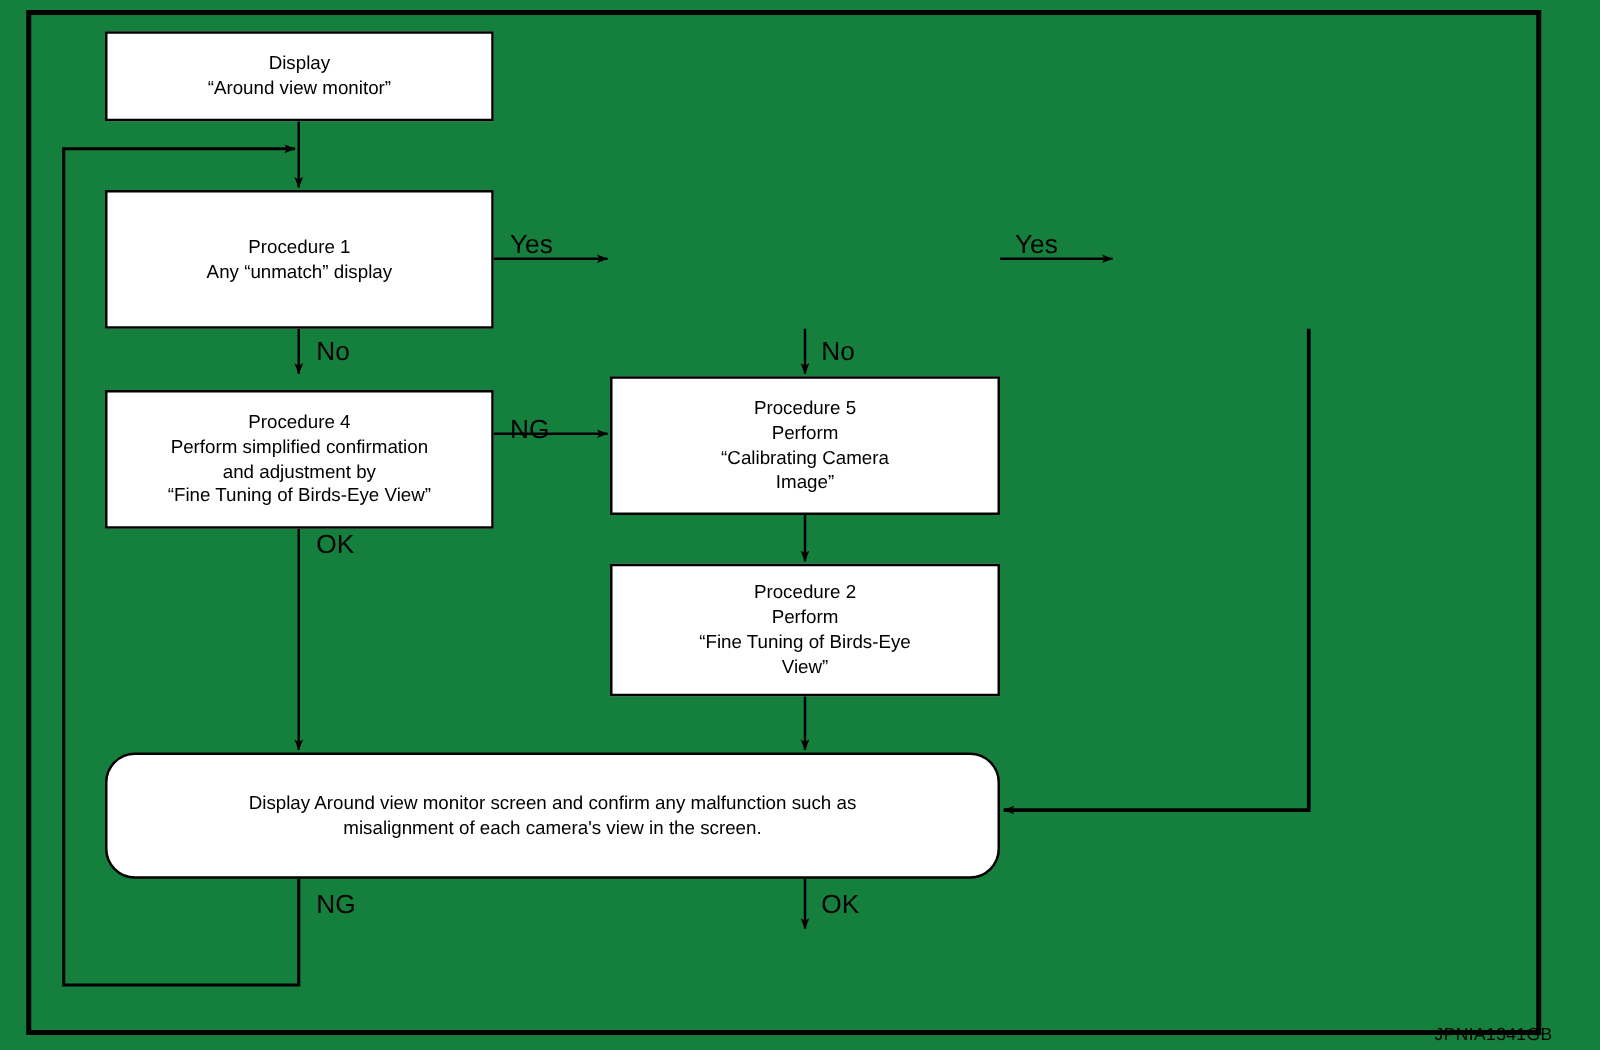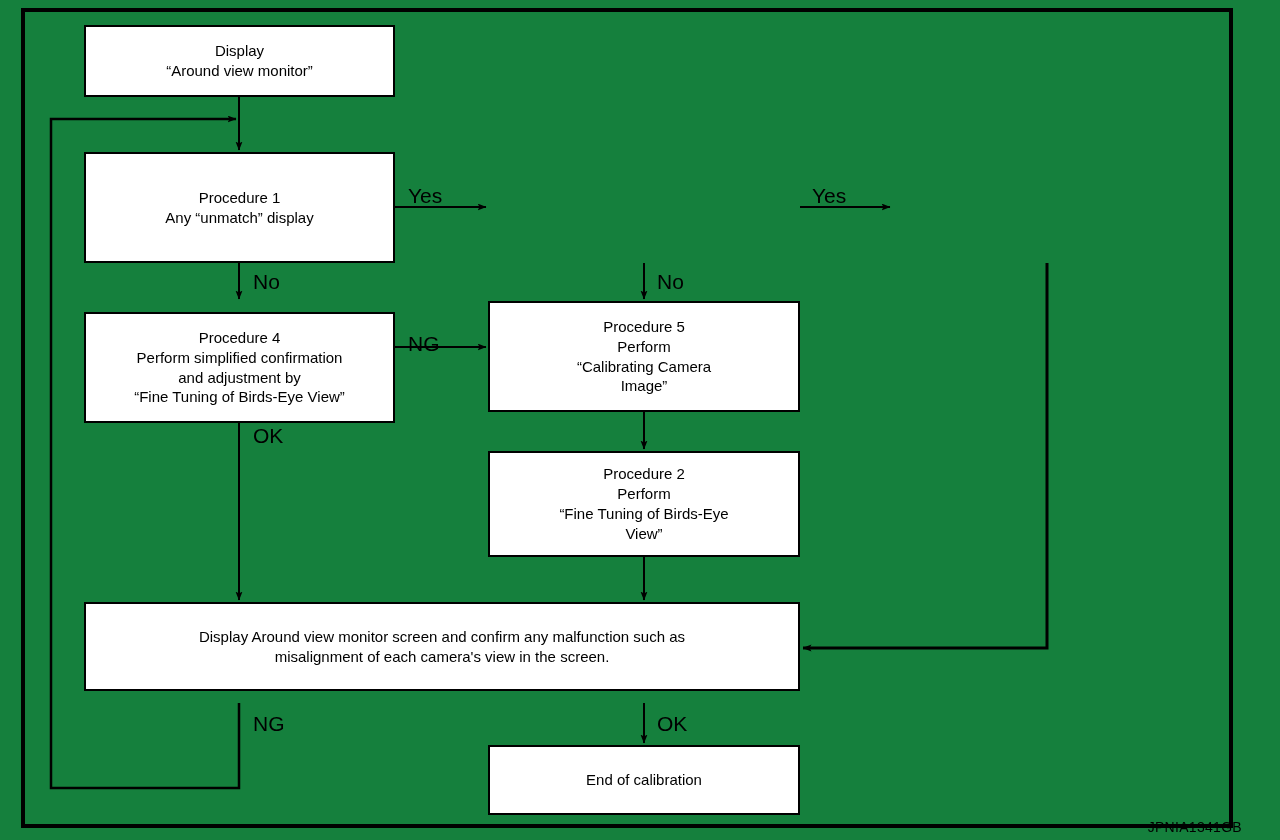--- a/index.html
+++ b/index.html
@@ -119,24 +119,23 @@
   <div class="node" style="left:488px; top:301px; width:312px; height:111px;">Procedure 5
 Perform
 “Calibrating Camera
 Image”</div>
 
   <div class="node" style="left:488px; top:451px; width:312px; height:106px;">Procedure 2
 Perform
 “Fine Tuning of  Birds-Eye
 View”</div>
 
-  <div class="node" style="left:84px; top:602px; width:716px; height:89px; font-size:15px;">Display Around view monitor screen and confirm any malfunction such as
+  <div class="node" style="left:84px; top:602px; width:716px; height:101px; font-size:15px;border-radius:24px;">Display Around view monitor screen and confirm any malfunction such as
 misalignment of each camera's view in the screen.</div>
 
-  <div class="node" style="left:488px; top:745px; width:312px; height:70px;">End of calibration</div>
 
   <div class="edge-label" style="left:408px; top:185px;">Yes</div>
 
   <div class="edge-label" style="left:253px; top:271px;">No</div>
 
   <div class="edge-label" style="left:812px; top:185px;">Yes</div>
 
   <div class="edge-label" style="left:657px; top:271px;">No</div>
 
   <div class="edge-label" style="left:408px; top:333px;">NG</div>

